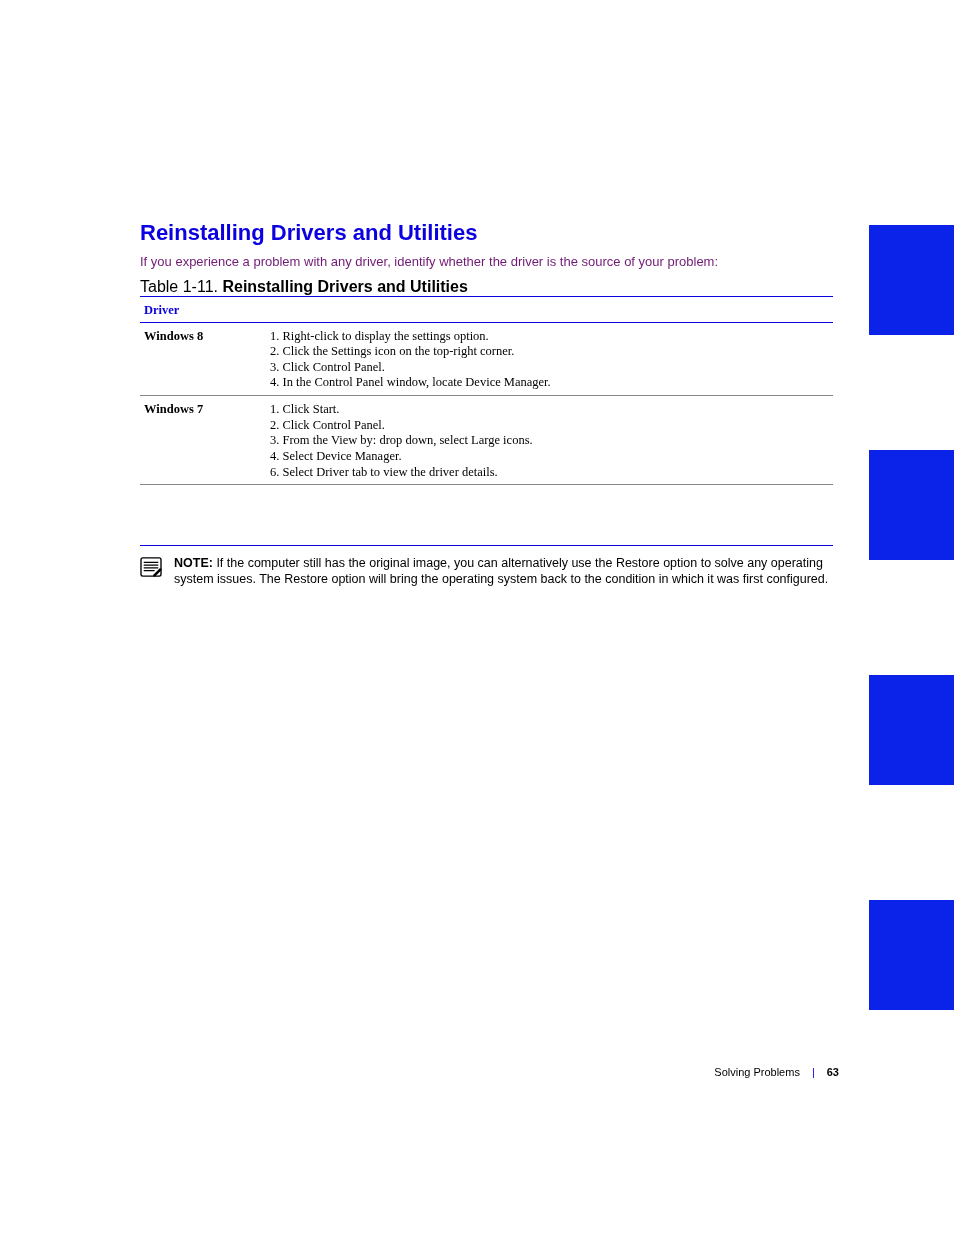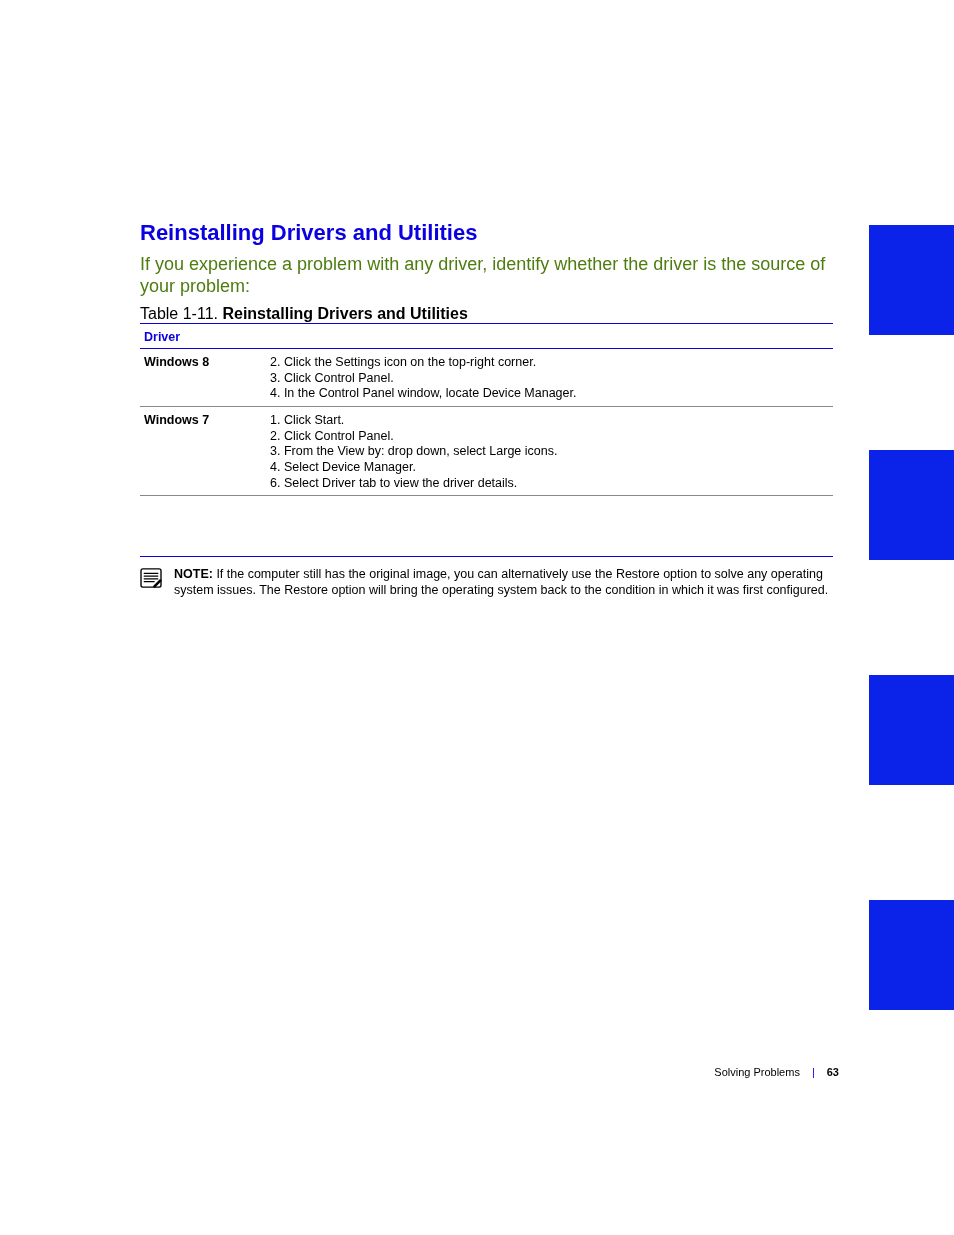--- a/index.html
+++ b/index.html
@@ -17,37 +17,37 @@
     top: 220px;
     width: 693px;
   }
   .section-title {
     font-size: 22px;
     font-weight: 600;
     color: #0a00e1;
     margin-bottom: 8px;
   }
   .intro-text {
-    font-size: 18px;
+    font-size: 13px;
     line-height: 1.2;
-    color: #4d7c0f;
+    color: #701a75;
   }
   .tbl {
     width: 100%;
     margin-top: 8px;
     font-size: 12.5px;
   }
   .tbl-caption {
     font-size: 16px;
     color: #000;
     margin-bottom: 0;
   }
   .tbl-hr-blue { border: 0; border-top: 1.5px solid #0a00e1; }
   .tbl-hr-gray { border: 0; border-top: 1px solid #888; }
-  .tbl-row { display: flex; padding: 6px 0 4px 0; }
+  .tbl-row { display: flex; padding: 6px 0 4px 0; font-family: Liberation Serif, serif; }
   .tbl-col1 { width: 130px; font-weight: 700; font-size: 12.5px; padding-left: 4px; }
   .tbl-col2 { flex: 1; font-size: 12.5px; line-height: 1.25; }
   .row-hdr .tbl-col1, .row-hdr .tbl-col2 { color: #0a00e1; }
   .note-block {
     display: flex;
     align-items: flex-start;
     gap: 12px;
     margin-top: 10px;
     font-size: 12.5px;
     line-height: 1.25;
@@ -96,20 +96,21 @@
     </div>
     <hr class="tbl-hr-blue">
     <div class="tbl-row row-hdr">
       <div class="tbl-col1">Driver</div>
     </div>
     <hr class="tbl-hr-blue">
 
     <div class="tbl-row">
       <div class="tbl-col1">Windows 8</div>
       <div class="tbl-col2">
+        <div>1. Right-click to display the settings option.</div>
         <div>2. Click the Settings icon on the top-right corner.</div>
         <div>3. Click Control Panel.</div>
         <div>4. In the Control Panel window, locate Device Manager.</div>
       </div>
     </div>
     <hr class="tbl-hr-gray">
 
     <div class="tbl-row">
       <div class="tbl-col1">Windows 7</div>
       <div class="tbl-col2">

